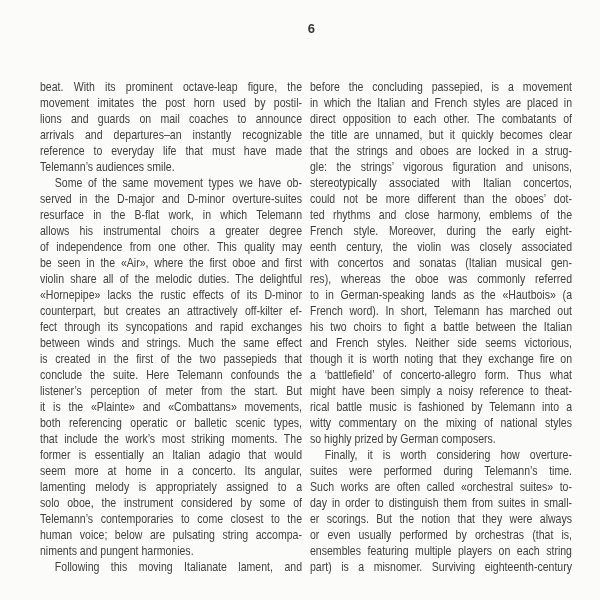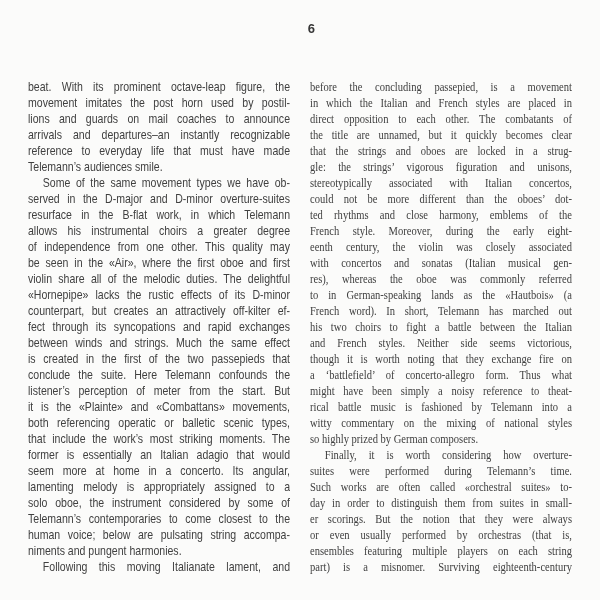--- a/index.html
+++ b/index.html
@@ -26,22 +26,22 @@
     font-size: 13px;
     font-weight: bold;
     letter-spacing: 0.5px;
     color: #373737;
   }
   .column {
     position: absolute;
     top: 79px;
     width: 262px;
   }
-  .col-left  { left: 28px; }
-  .col-right { left: 310px; font-family: Liberation Serif, serif; }
+  .col-left  { left: 40px; }
+  .col-right { left: 310px; }
   
   .line {
     width: 318px;
     height: 16px;
     line-height: 16px;
     font-size: 12.8px;
     color: #404040;
     text-align: justify;
     text-align-last: justify;
     transform: scaleX(0.8239);

